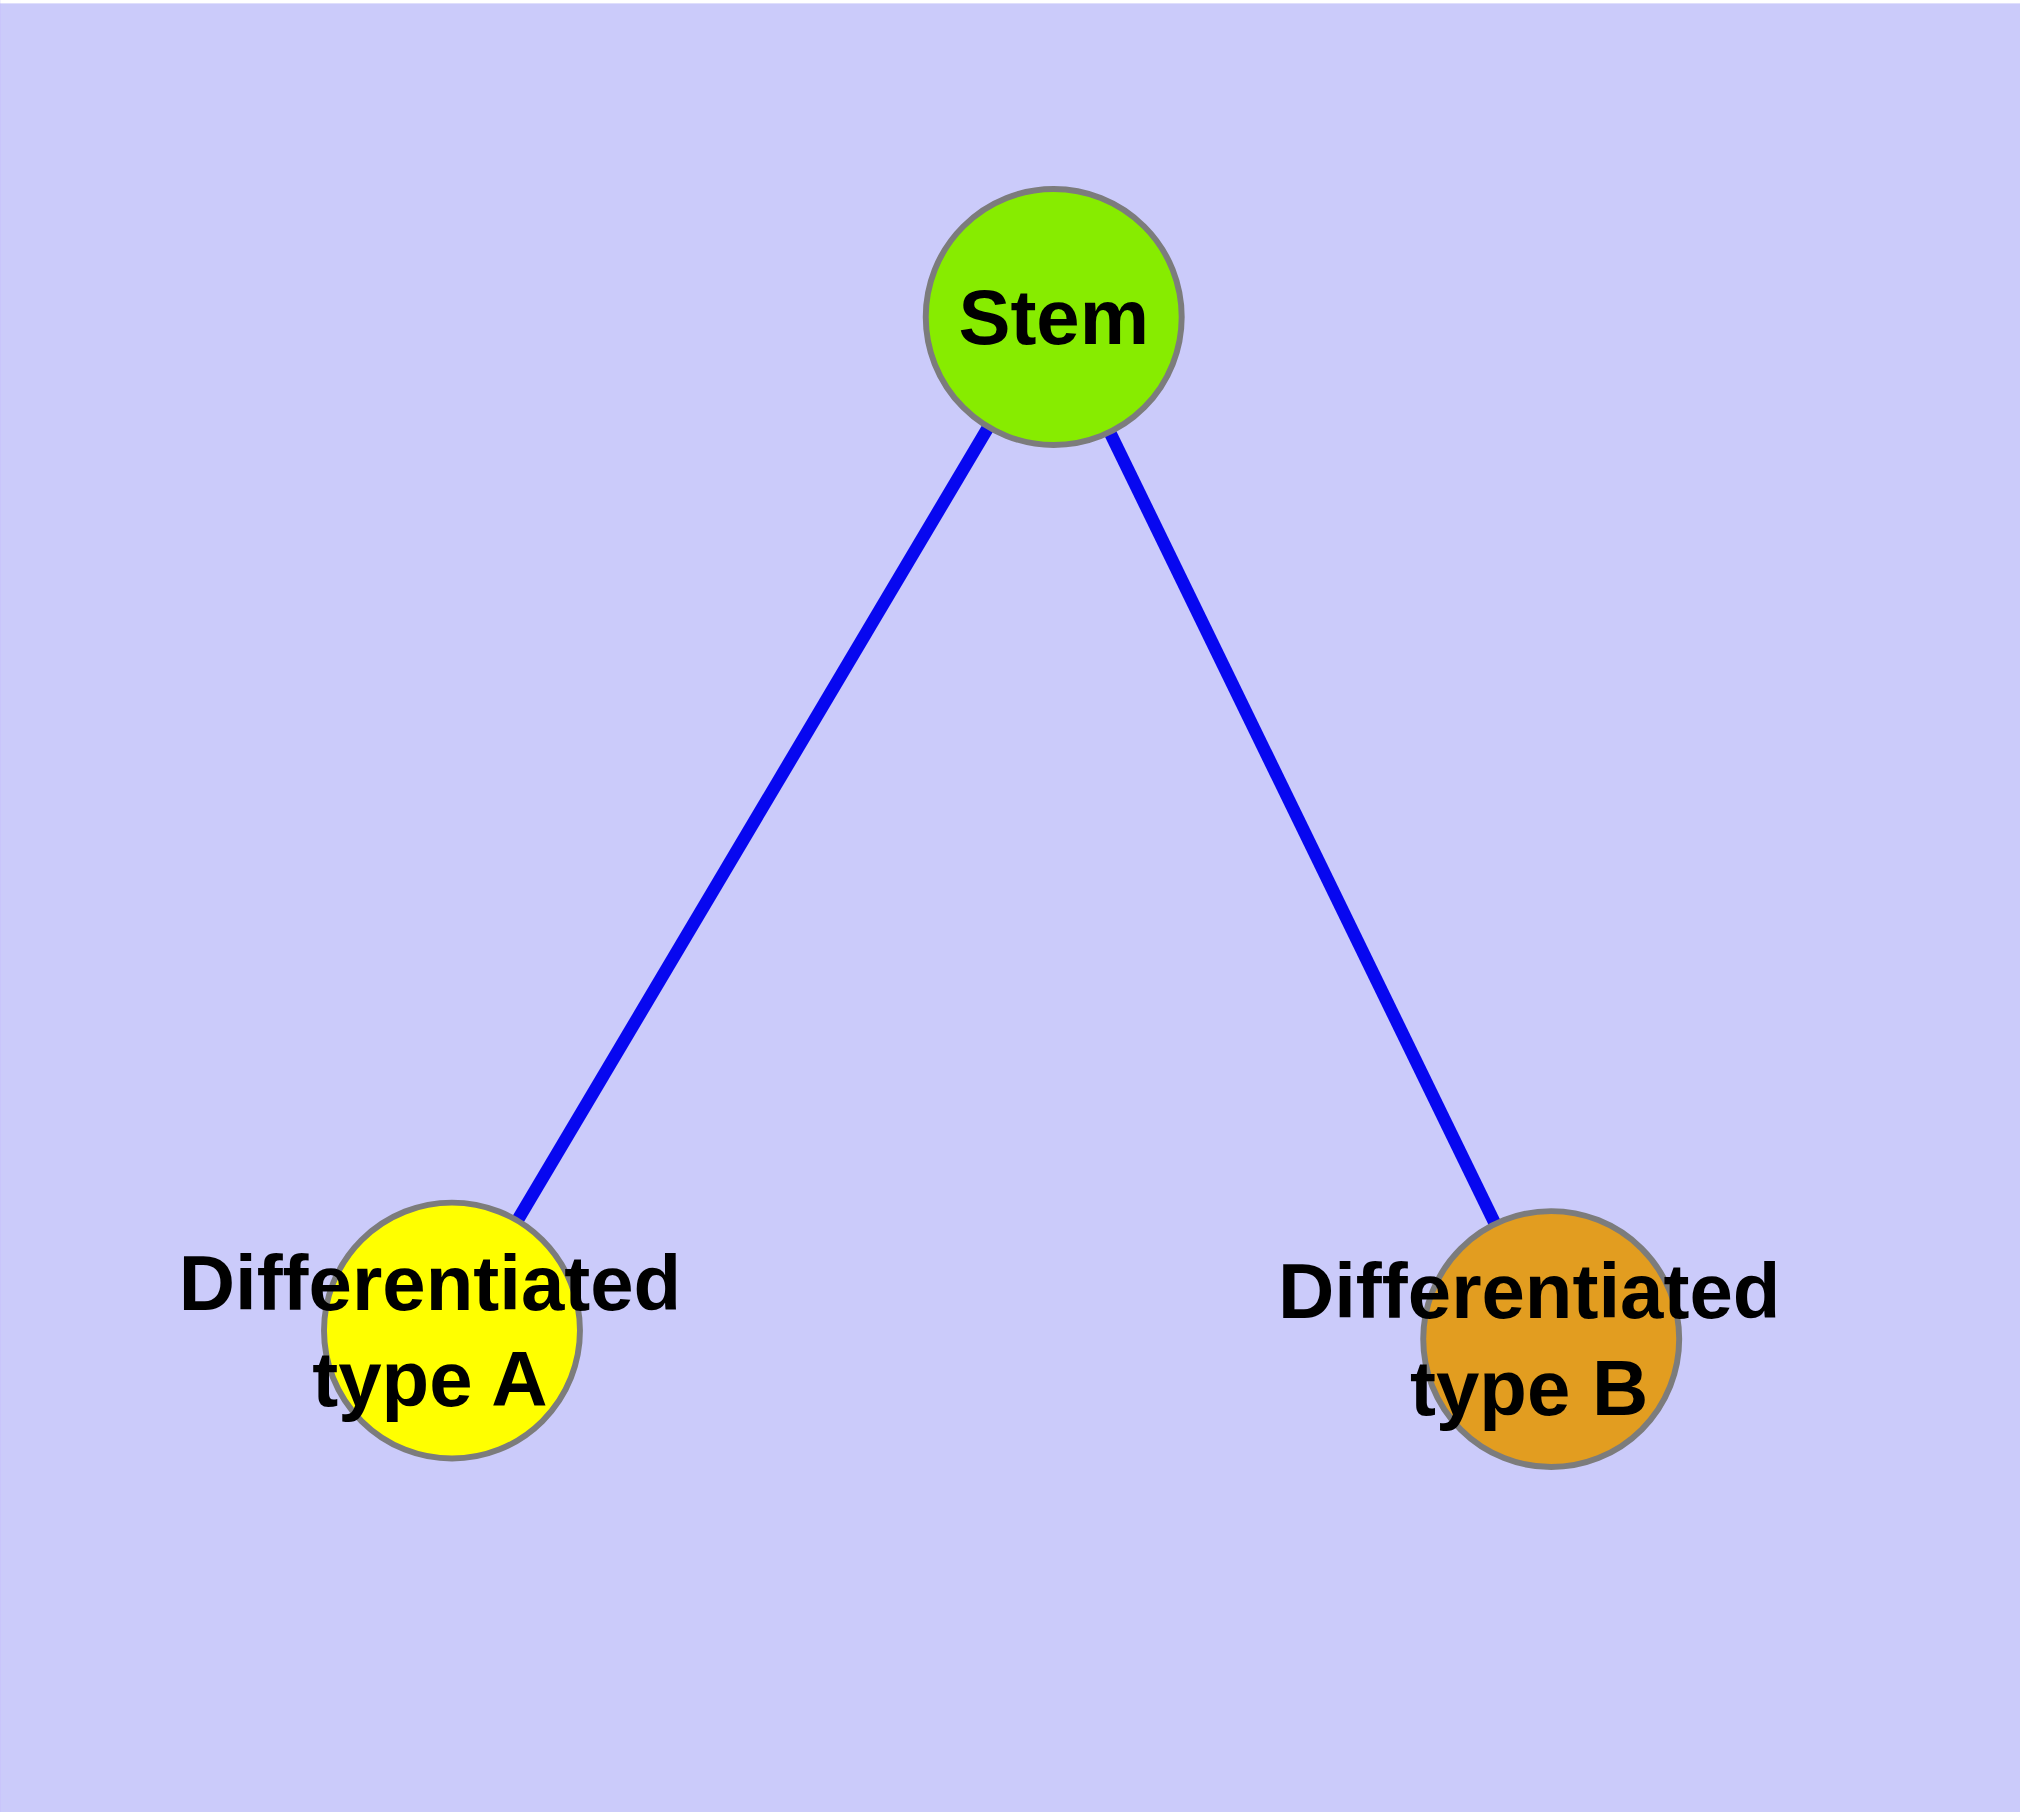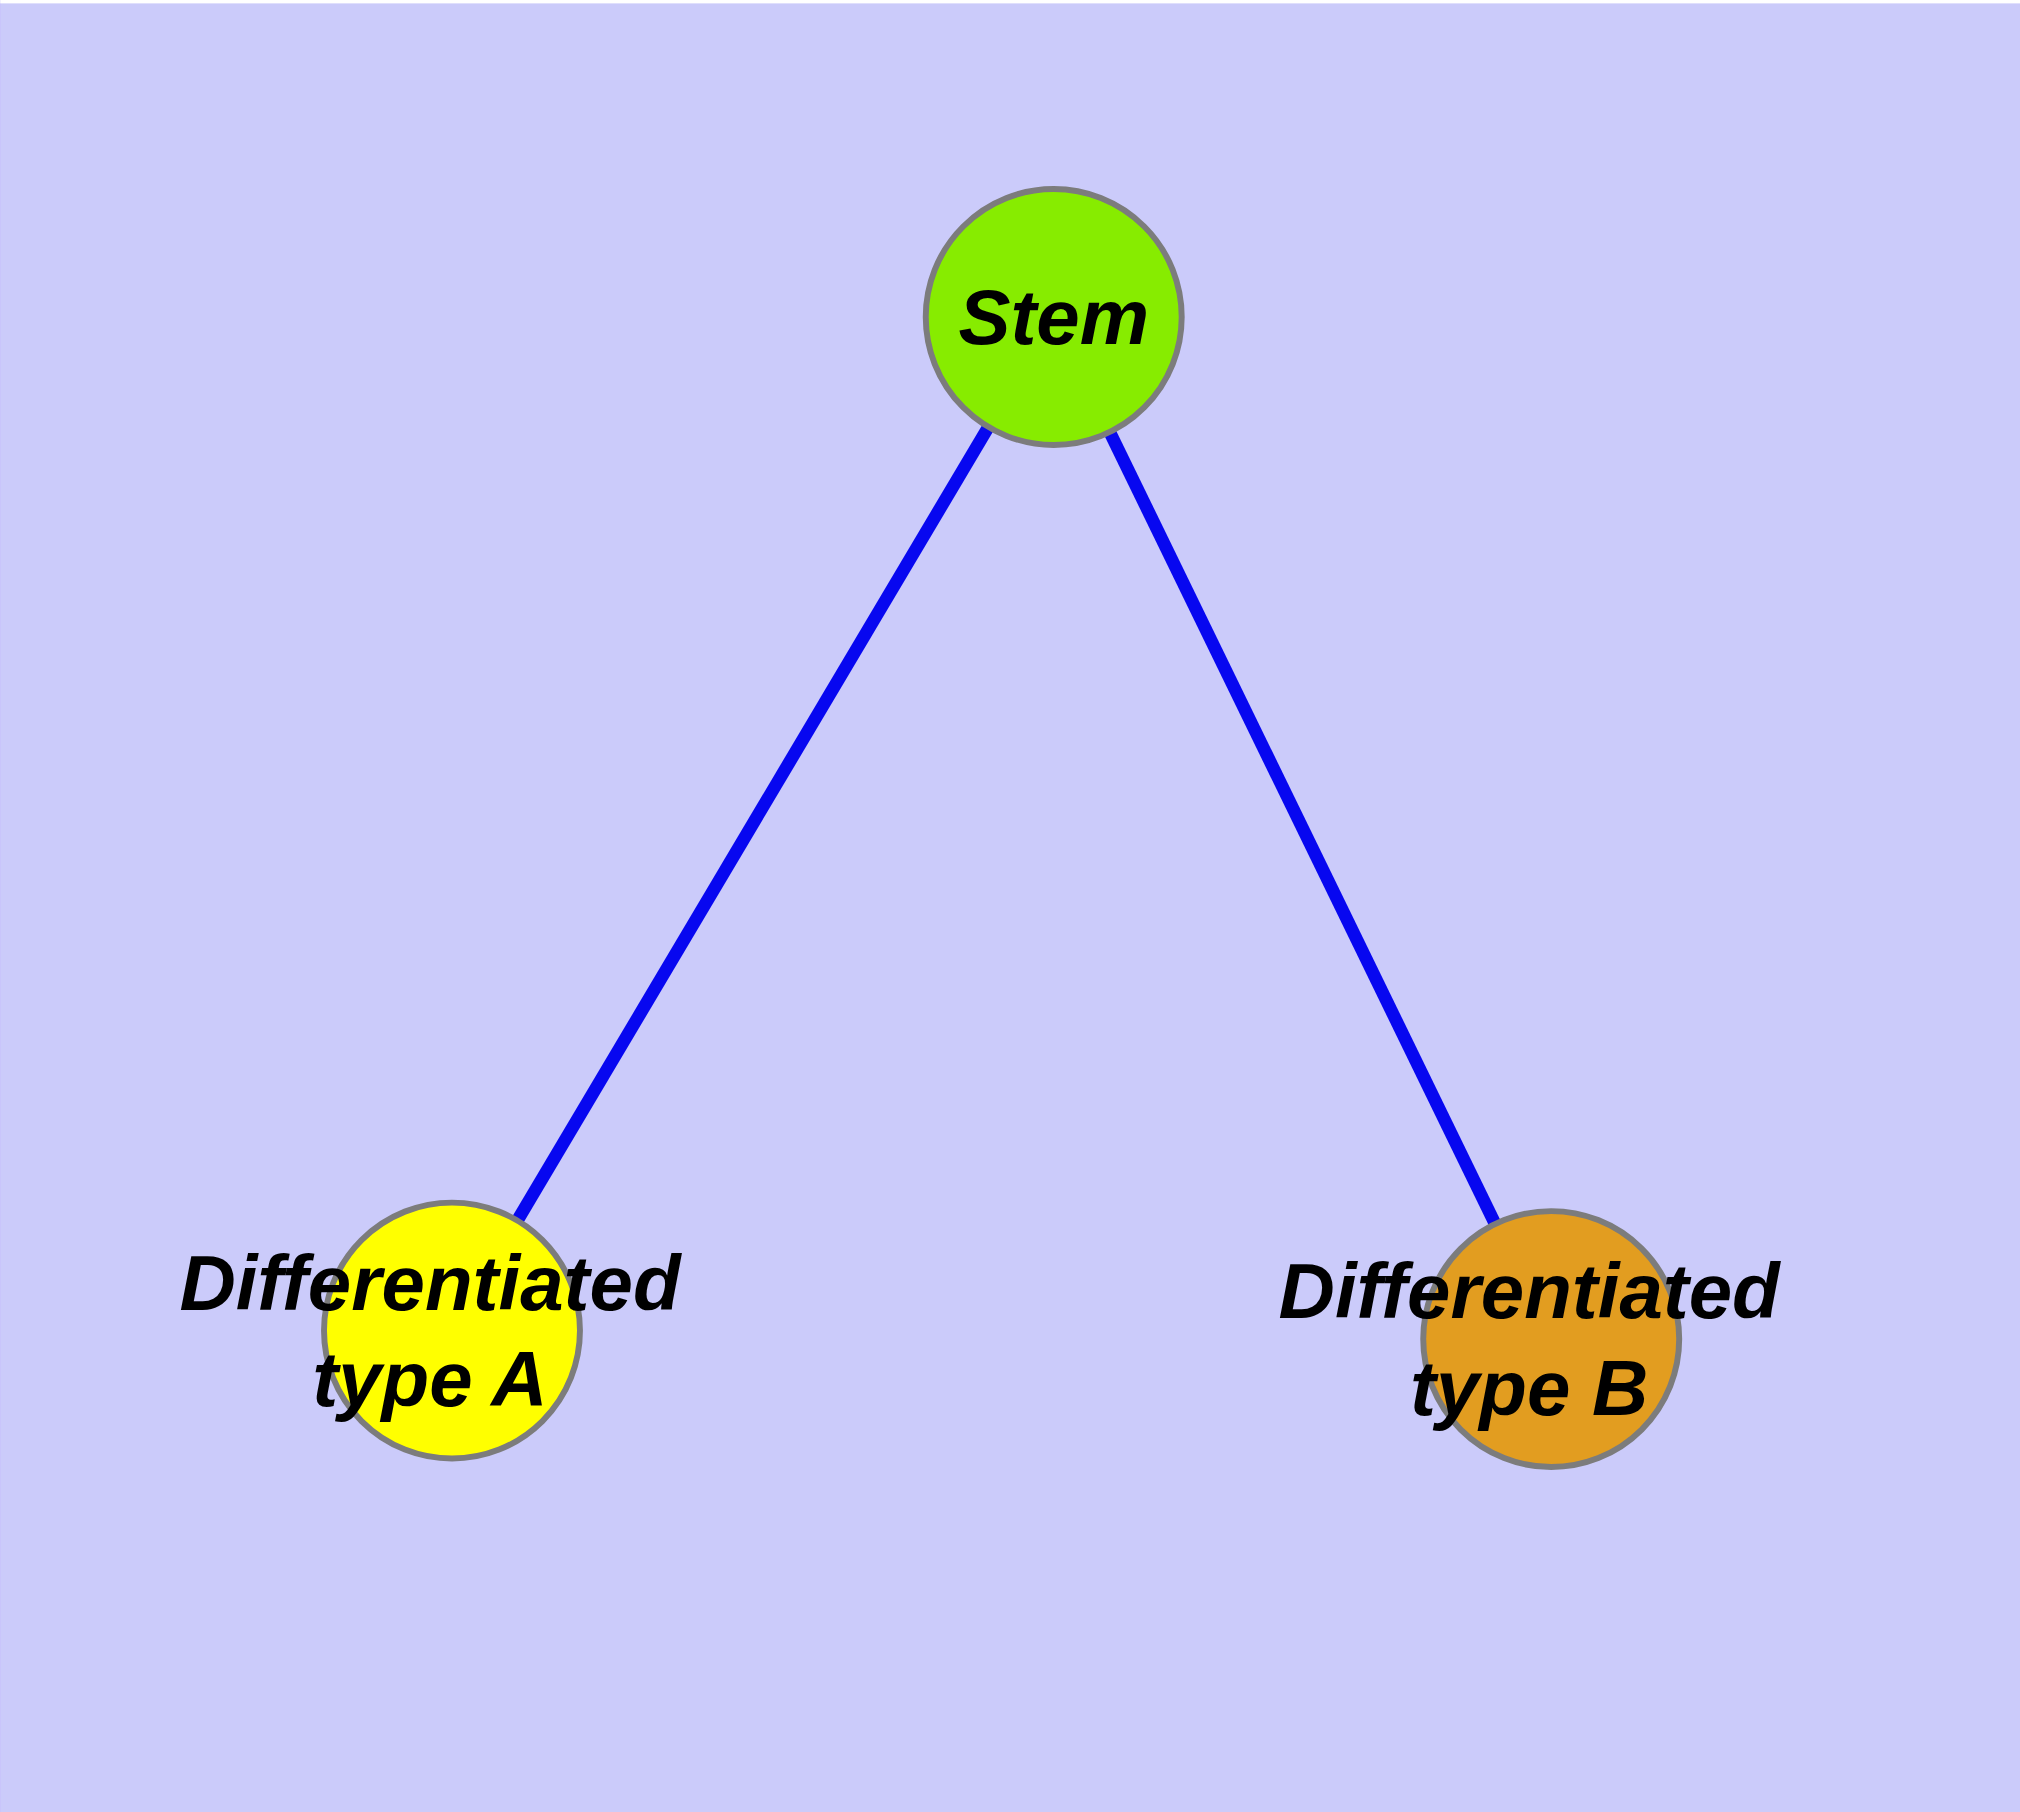--- a/index.html
+++ b/index.html
@@ -21,21 +21,21 @@
     height: 1812px;
   }
   text {
     font-family: "Liberation Sans", "DejaVu Sans", sans-serif;
     font-weight: bold;
   }
 </style>
 </head>
 <body>
 
-<div class="stage" style="background: #c4b5fd; font-style: italic;">
+<div class="stage" style="background: #c4b5fd;">
   <svg id="graph-svg" viewBox="0 0 2384 2138" xmlns="http://www.w3.org/2000/svg">
       <rect x="0" y="0" width="2384" height="2138" fill="#cbcbfa"></rect>
       <rect x="0" y="0" width="2384" height="4" fill="#ffffff"></rect>
       <line x1="1243" y1="374" x2="533" y2="1570" stroke="#0707f0" stroke-width="15"></line>
       <line x1="1243" y1="374" x2="1830" y2="1580" stroke="#0707f0" stroke-width="15"></line>
       <circle cx="1243" cy="374" r="151" fill="#87ec00" stroke="#7c7c7c" stroke-width="7"></circle>
       <circle cx="533" cy="1570" r="151" fill="#ffff00" stroke="#7c7c7c" stroke-width="7"></circle>
       <circle cx="1830" cy="1580" r="151" fill="#e29d20" stroke="#7c7c7c" stroke-width="7"></circle>
       <text text-anchor="middle" fill="#000000" font-size="92"><tspan x="1243" y="406.2">Stem</tspan></text>
       <text text-anchor="middle" fill="#000000" font-size="92"><tspan x="507" y="1545.2">Differentiated</tspan><tspan x="507" y="1659.2">type A</tspan></text>

